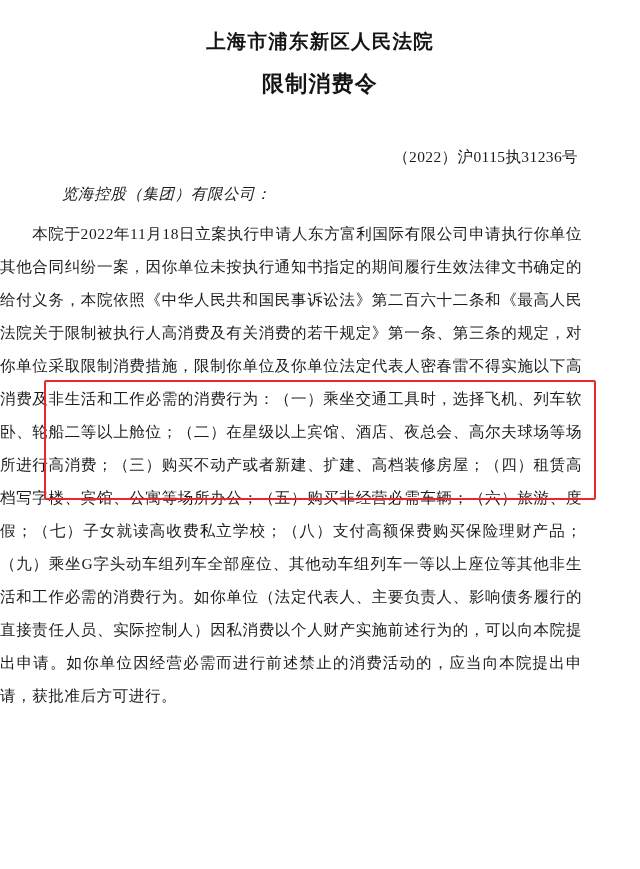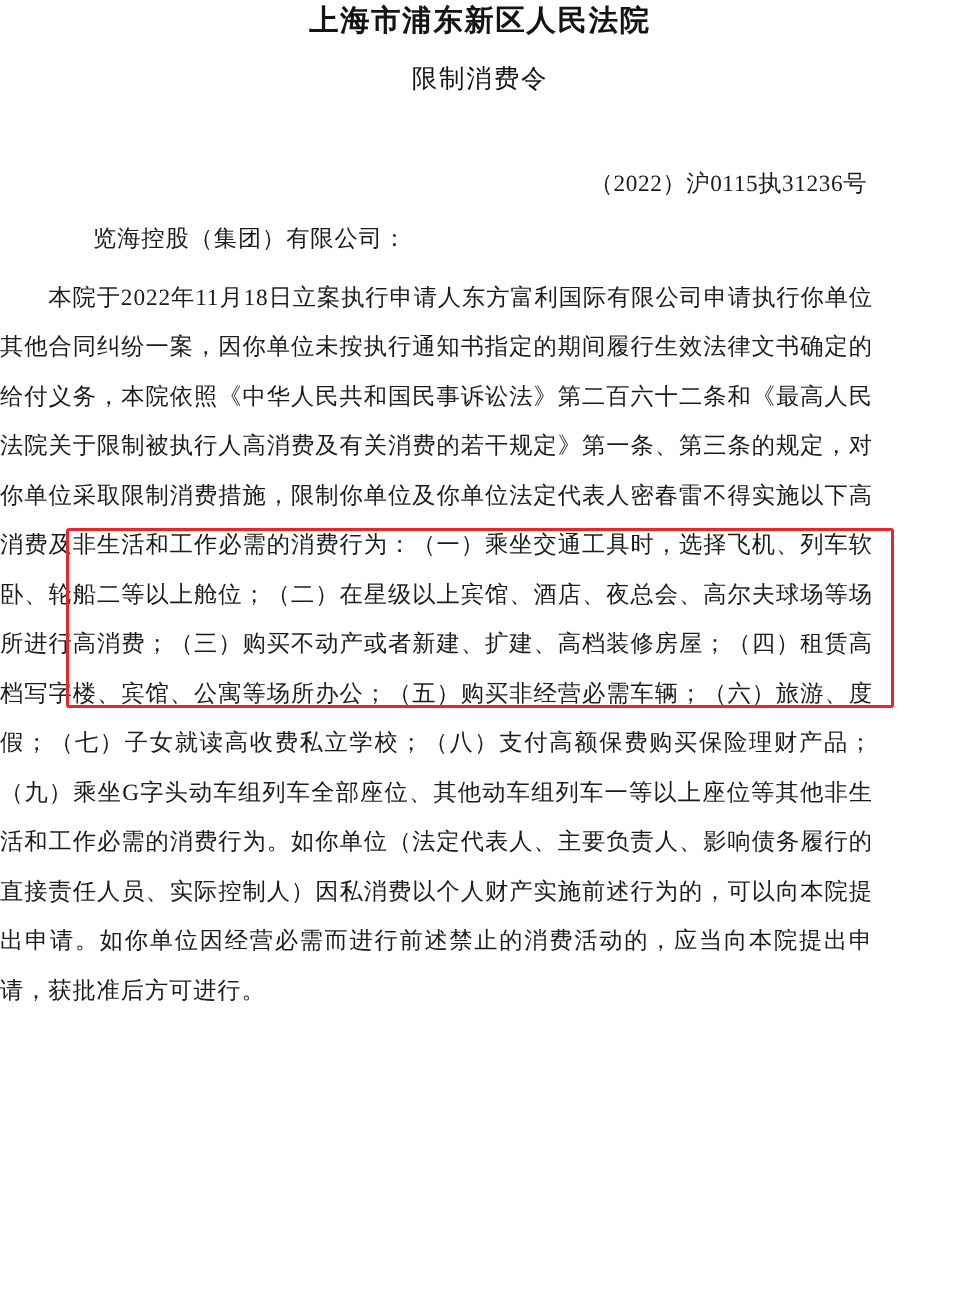--- a/index.html
+++ b/index.html
@@ -20,45 +20,47 @@
     width: 640px;
     height: 869px;
     box-sizing: border-box;
     padding: 0;
   }
   .court-title {
     text-align: center;
     font-size: 19.5px;
     font-weight: bold;
     letter-spacing: 1.2px;
+    margin-top: 28px;
     color: #141414;
   }
   .doc-type {
     text-align: center;
-    font-size: 17px;
-    font-weight: normal;
+    font-size: 22px;
+    font-weight: bold;
     letter-spacing: 1.2px;
     margin-top: 14px;
     color: #141414;
   }
   .case-number {
     text-align: right;
     font-size: 15.5px;
     margin-top: 48px;
     padding-right: 62px;
     letter-spacing: 0.4px;
     color: #1b1b1b;
     margin-left: 28px;
   }
   .addressee {
     font-size: 15.5px;
     margin-top: 16px;
     padding-left: 62px;
     letter-spacing: 0.6px;
     color: #1b1b1b;
+    font-style: italic;
   }
   .body-text {
     margin-top: 12px;
     padding-right: 58px;
     font-size: 15.5px;
     line-height: 33px;
     text-align: justify;
     text-justify: inter-ideograph;
     letter-spacing: 0.6px;
     color: #1b1b1b;

